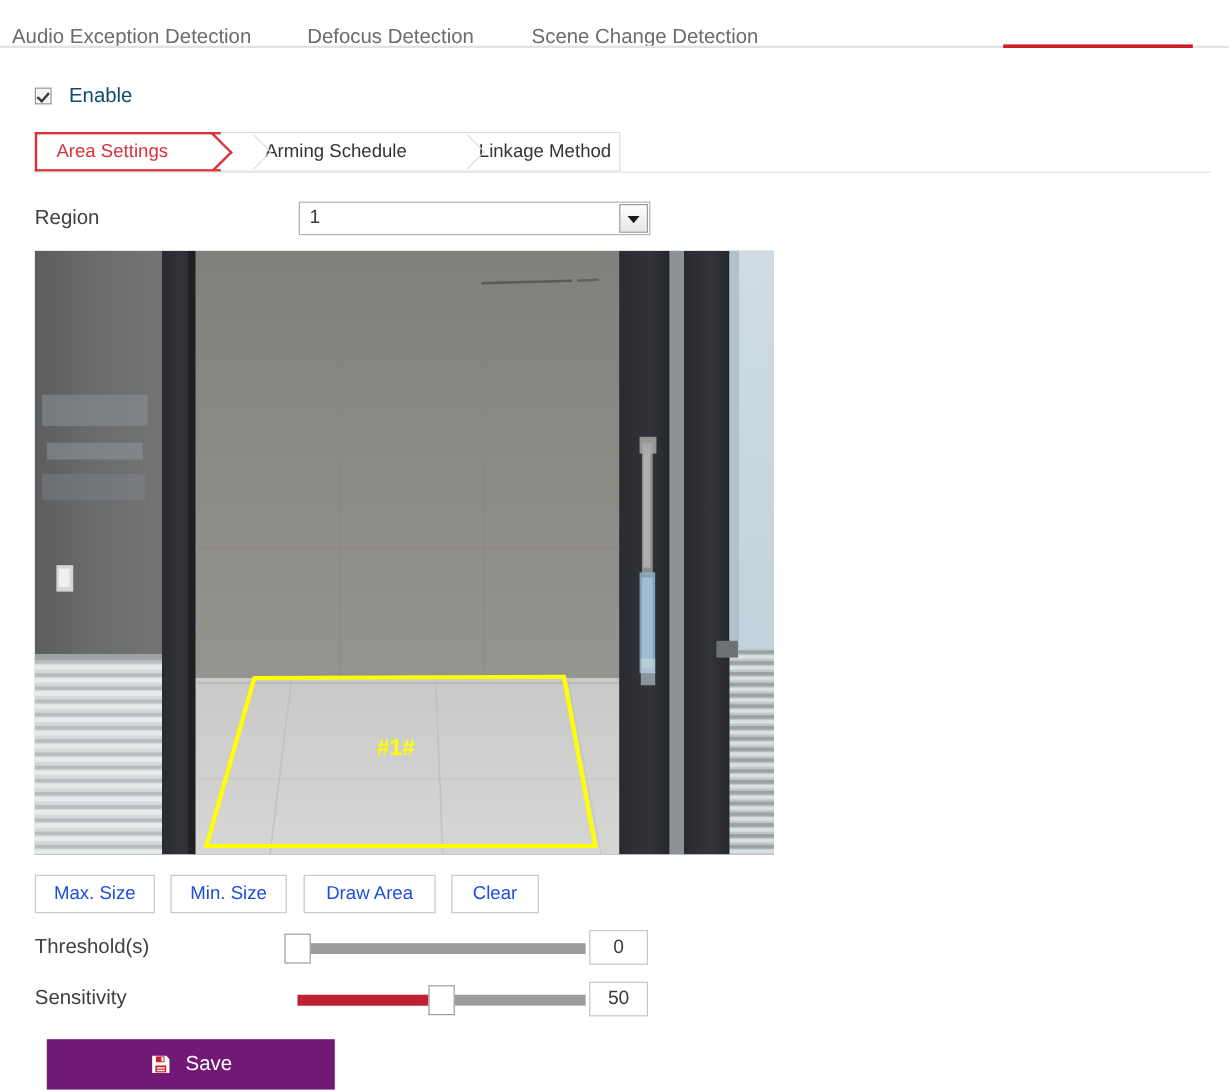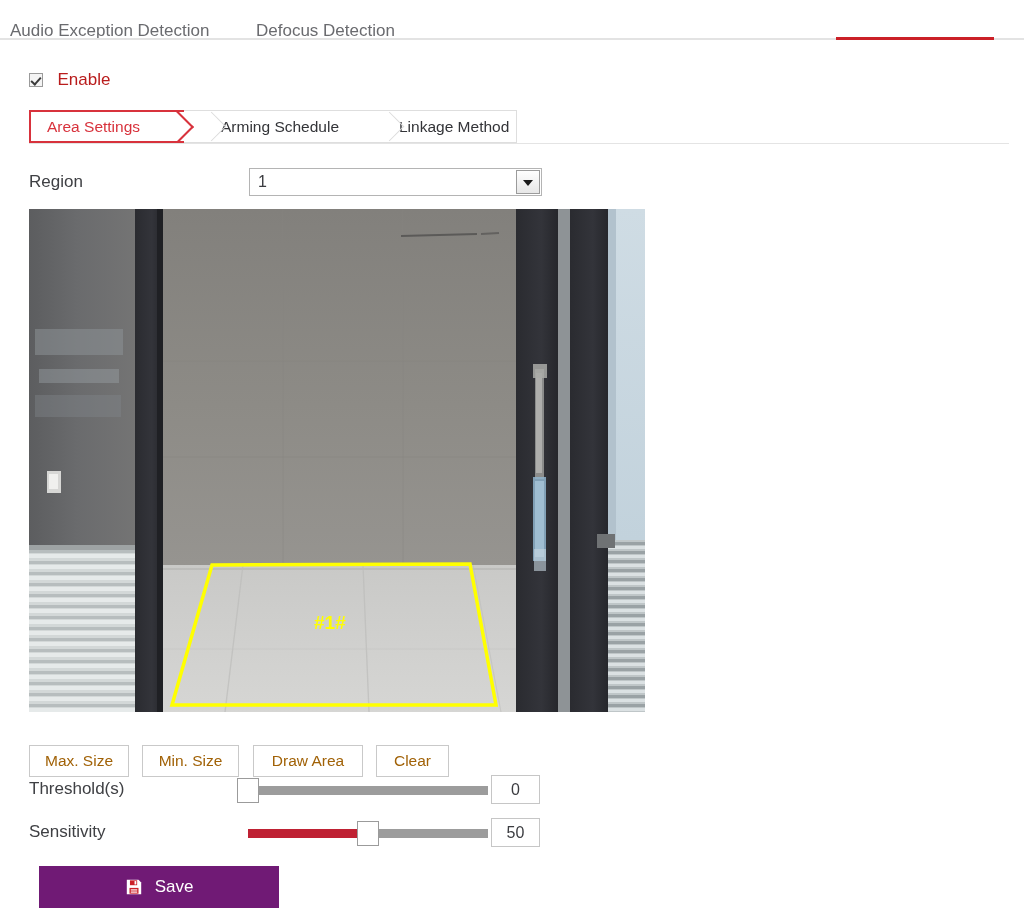--- a/index.html
+++ b/index.html
@@ -79,21 +79,21 @@
     position: absolute;
     left: 3px; top: 1px;
     width: 4px; height: 8px;
     border: solid #3a3a3a;
     border-width: 0 2px 2px 0;
     transform: rotate(42deg);
   }
   #enable-row .lbl {
     display: inline-block;
     font-size: 17px;
-    color: #b91c1c;
+    color: #0c4a6e;
     margin-left: 10px;
     vertical-align: middle;
   }
 
   
   #sub-tabs {
     position: absolute;
     left: 29px; top: 110px;
     width: 980px;
     height: 34px;
@@ -220,29 +220,29 @@
   #video-canvas { position:absolute; left:0; top:0; }
 
   
   #btn-row {
     position: absolute;
     left: 29px; top: 729px;
     height: 32px;
   }
   .gbtn {
     position: absolute;
-    top: 16px;
+    top: 0;
     height: 32px;
     line-height: 30px;
     border: 1px solid #c9c9c9;
     background: #ffffff;
     box-sizing: border-box;
     text-align: center;
     font-size: 15.5px;
-    color: #a16207;
+    color: #1d4ed8;
     cursor: pointer;
   }
 
   
   .slider-row {
     position: absolute;
     left: 29px;
     height: 30px;
   }
   .slider-row .sl-label {
@@ -311,20 +311,21 @@
     color: #ffffff;
   }
 </style>
 </head>
 <body>
 
 <div id="top-tabs">
   <div class="tabrow" id="top-tabrow">
       <div class="top-tab" style="position: absolute; left: 10px;">Audio Exception Detection</div>
       <div class="top-tab" style="position: absolute; left: 256px;">Defocus Detection</div>
+      <div class="top-tab" style="position: absolute; left: 443px;">Scene Change Detection</div>
     </div>
   <div class="baseline"></div>
   <div class="active-underline" id="active-underline" style="left: 836px; width: 158px;"></div>
 </div>
 
 <div id="enable-row">
   <span class="cbx" id="enable-checkbox"></span>
   <span class="lbl">Enable</span>
 </div>
 

